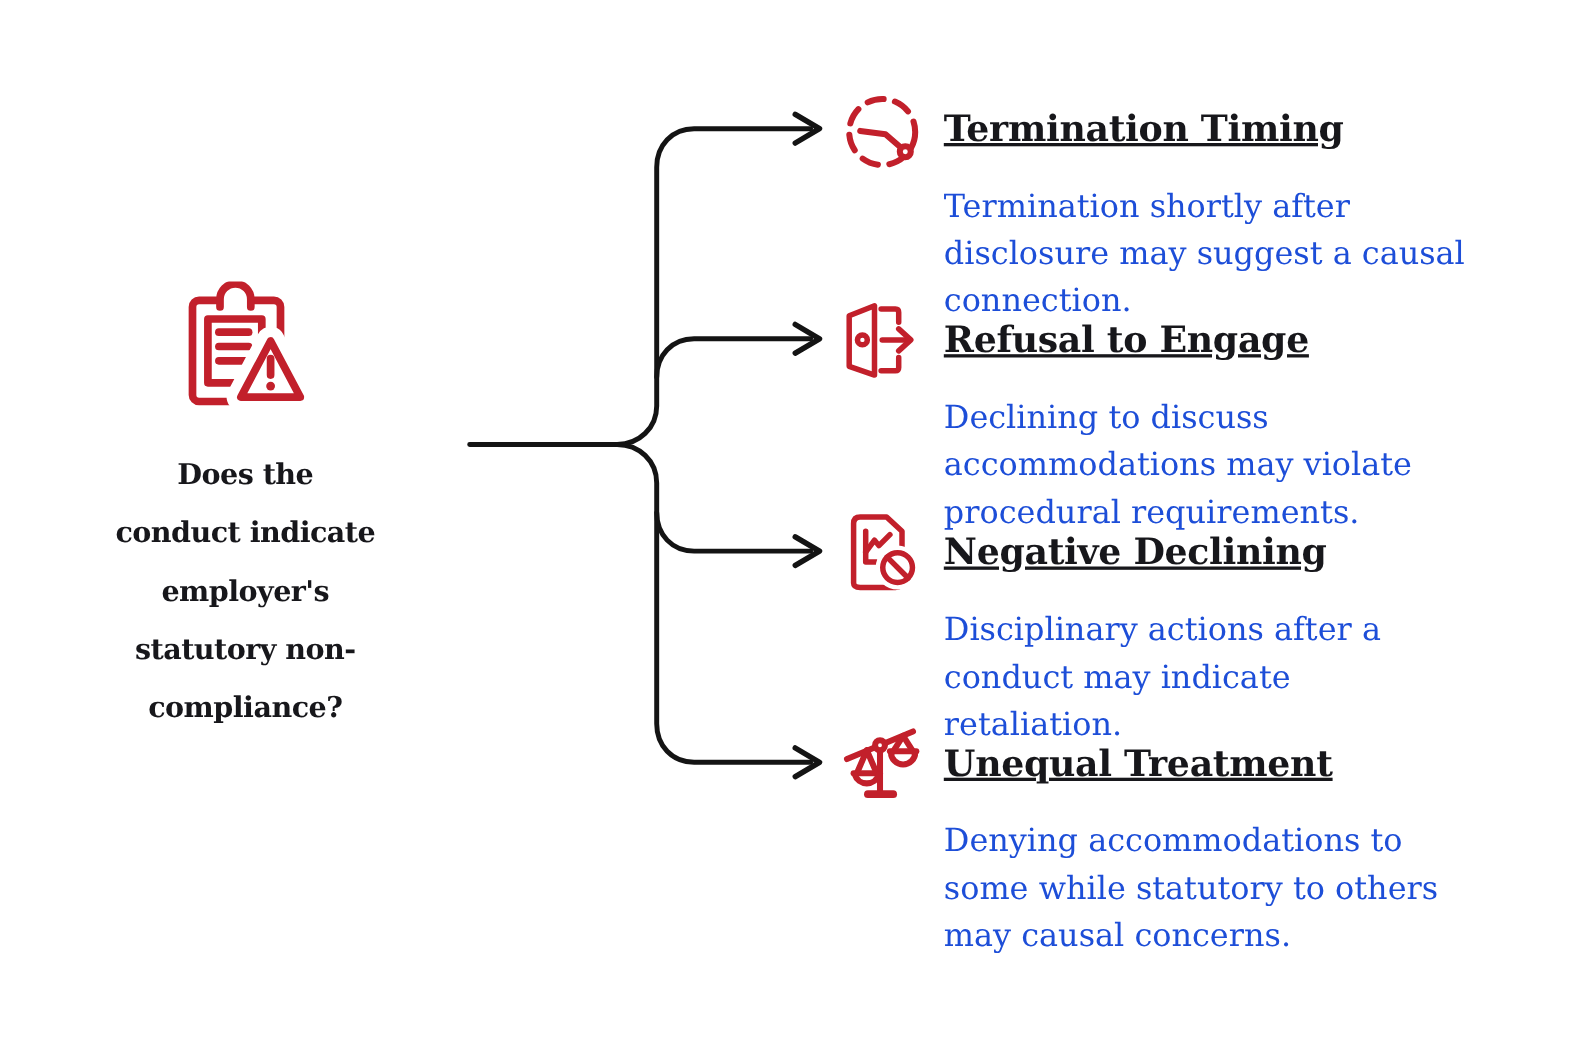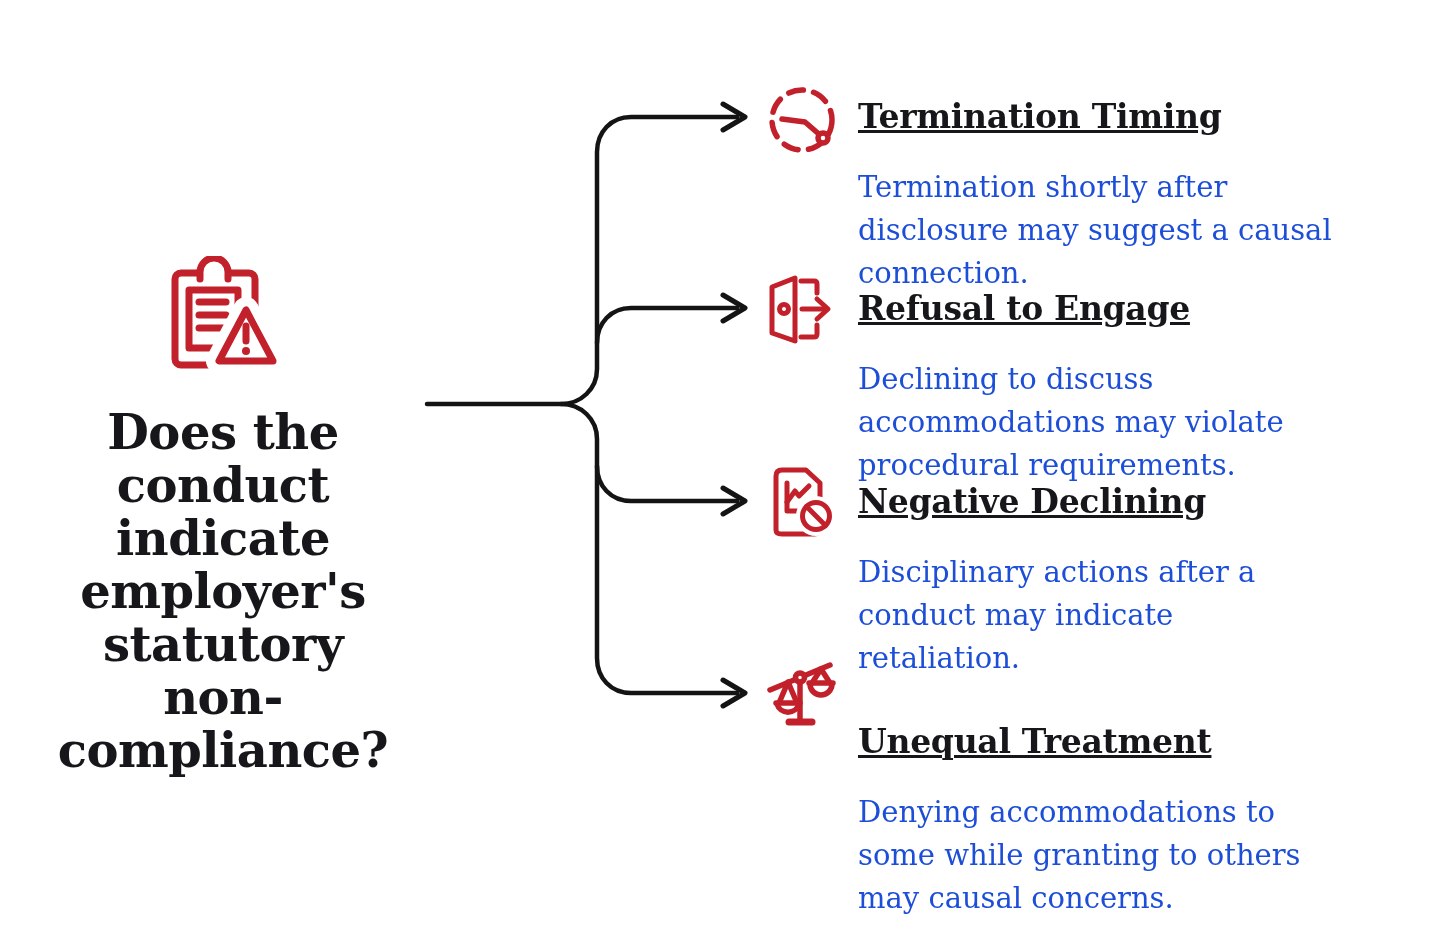--- a/index.html
+++ b/index.html
@@ -13,21 +13,21 @@
   }
   .connectors { position: absolute; left: 0; top: 0; }
   .icon-svg { position: absolute; }
   .question {
     position: absolute;
     left: 55px;
     top: 406px;
     width: 336px;
     text-align: center;
     font-weight: 700;
-    font-size: 48px;
+    font-size: 26px;
     line-height: 53px;
     color: #17171b;
     letter-spacing: -0.5px;
   }
   .section { position: absolute; left: 858px; width: 560px; }
   .branch-title {
     font-size: 33px;
     font-weight: 700;
     line-height: 42px;
     color: #17171b;
@@ -149,22 +149,22 @@
       <path d="M 27 64 H 50" stroke-width="7"></path>
       <path d="M 26 24 L 17 45 M 26 24 L 35 45"></path>
       <path d="M 14 45 H 38"></path>
       <path d="M 15 46 A 11.5 11.5 0 0 0 37 46"></path>
       <path d="M 59 11 L 50 25 M 59 11 L 68 25"></path>
       <path d="M 47 25 H 71"></path>
       <path d="M 48 26 A 11 11 0 0 0 70 26"></path>
       <circle cx="38" cy="19.5" r="4.5" fill="#ffffff"></circle>
     </g>
   </svg>
-  <div class="section" style="top:673px;margin-top:48px;">
+  <div class="section" style="top:673px;">
     <div class="branch-title">Unequal Treatment</div>
     <div class="branch-desc">
       <div>Denying accommodations to</div>
-      <div>some while granting to others</div>
+      <div>some while statutory to others</div>
       <div>may causal concerns.</div>
     </div>
   </div>
 
 </div>
 
 </body></html>

